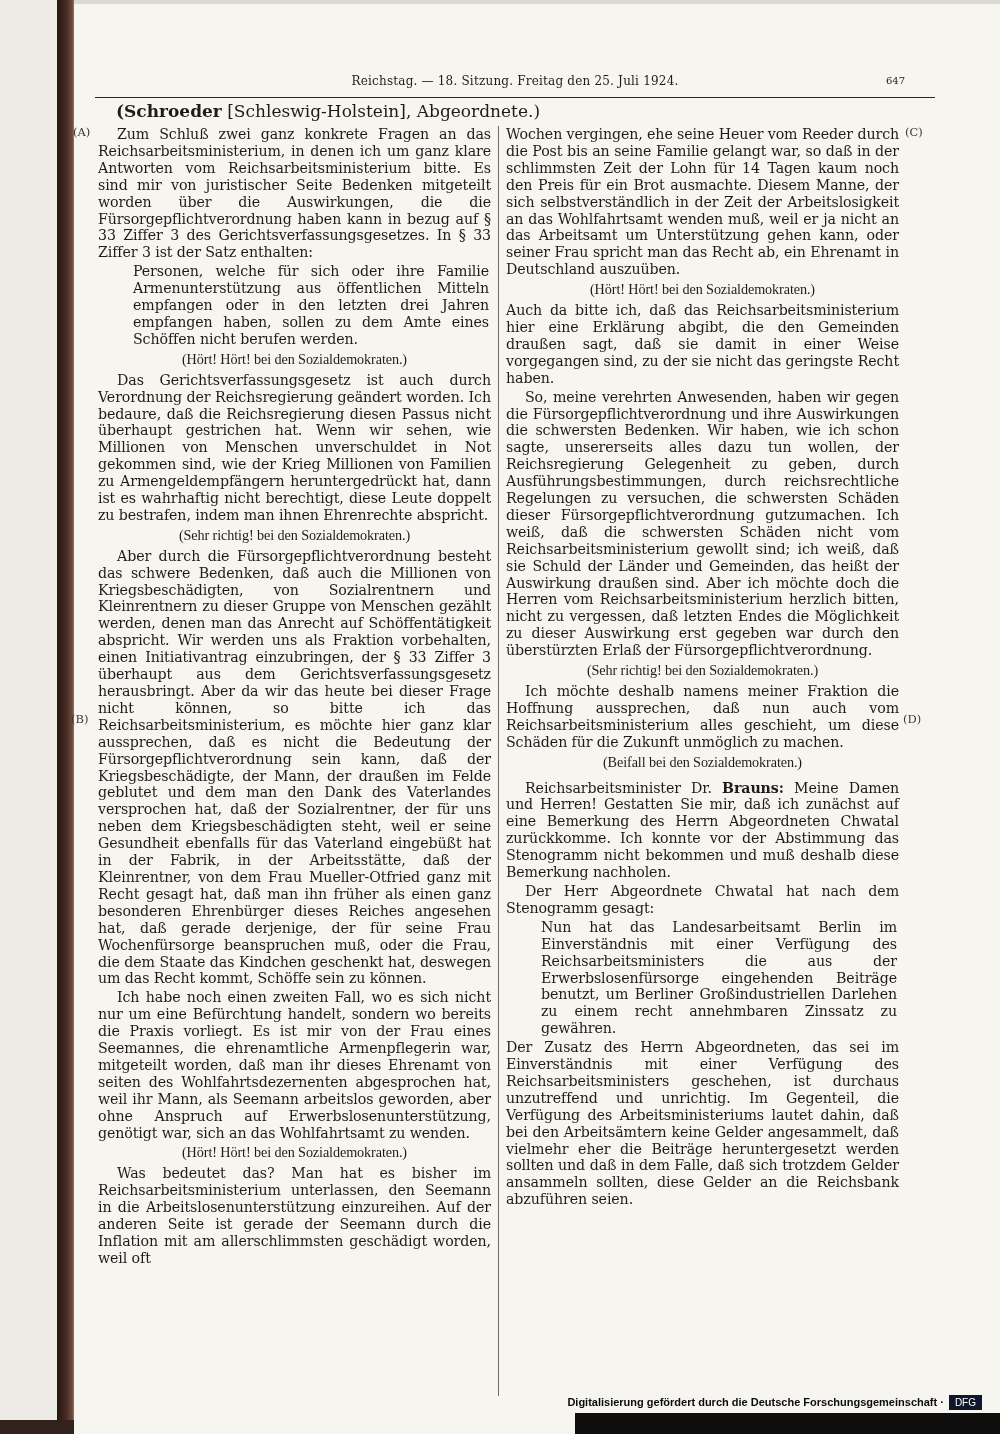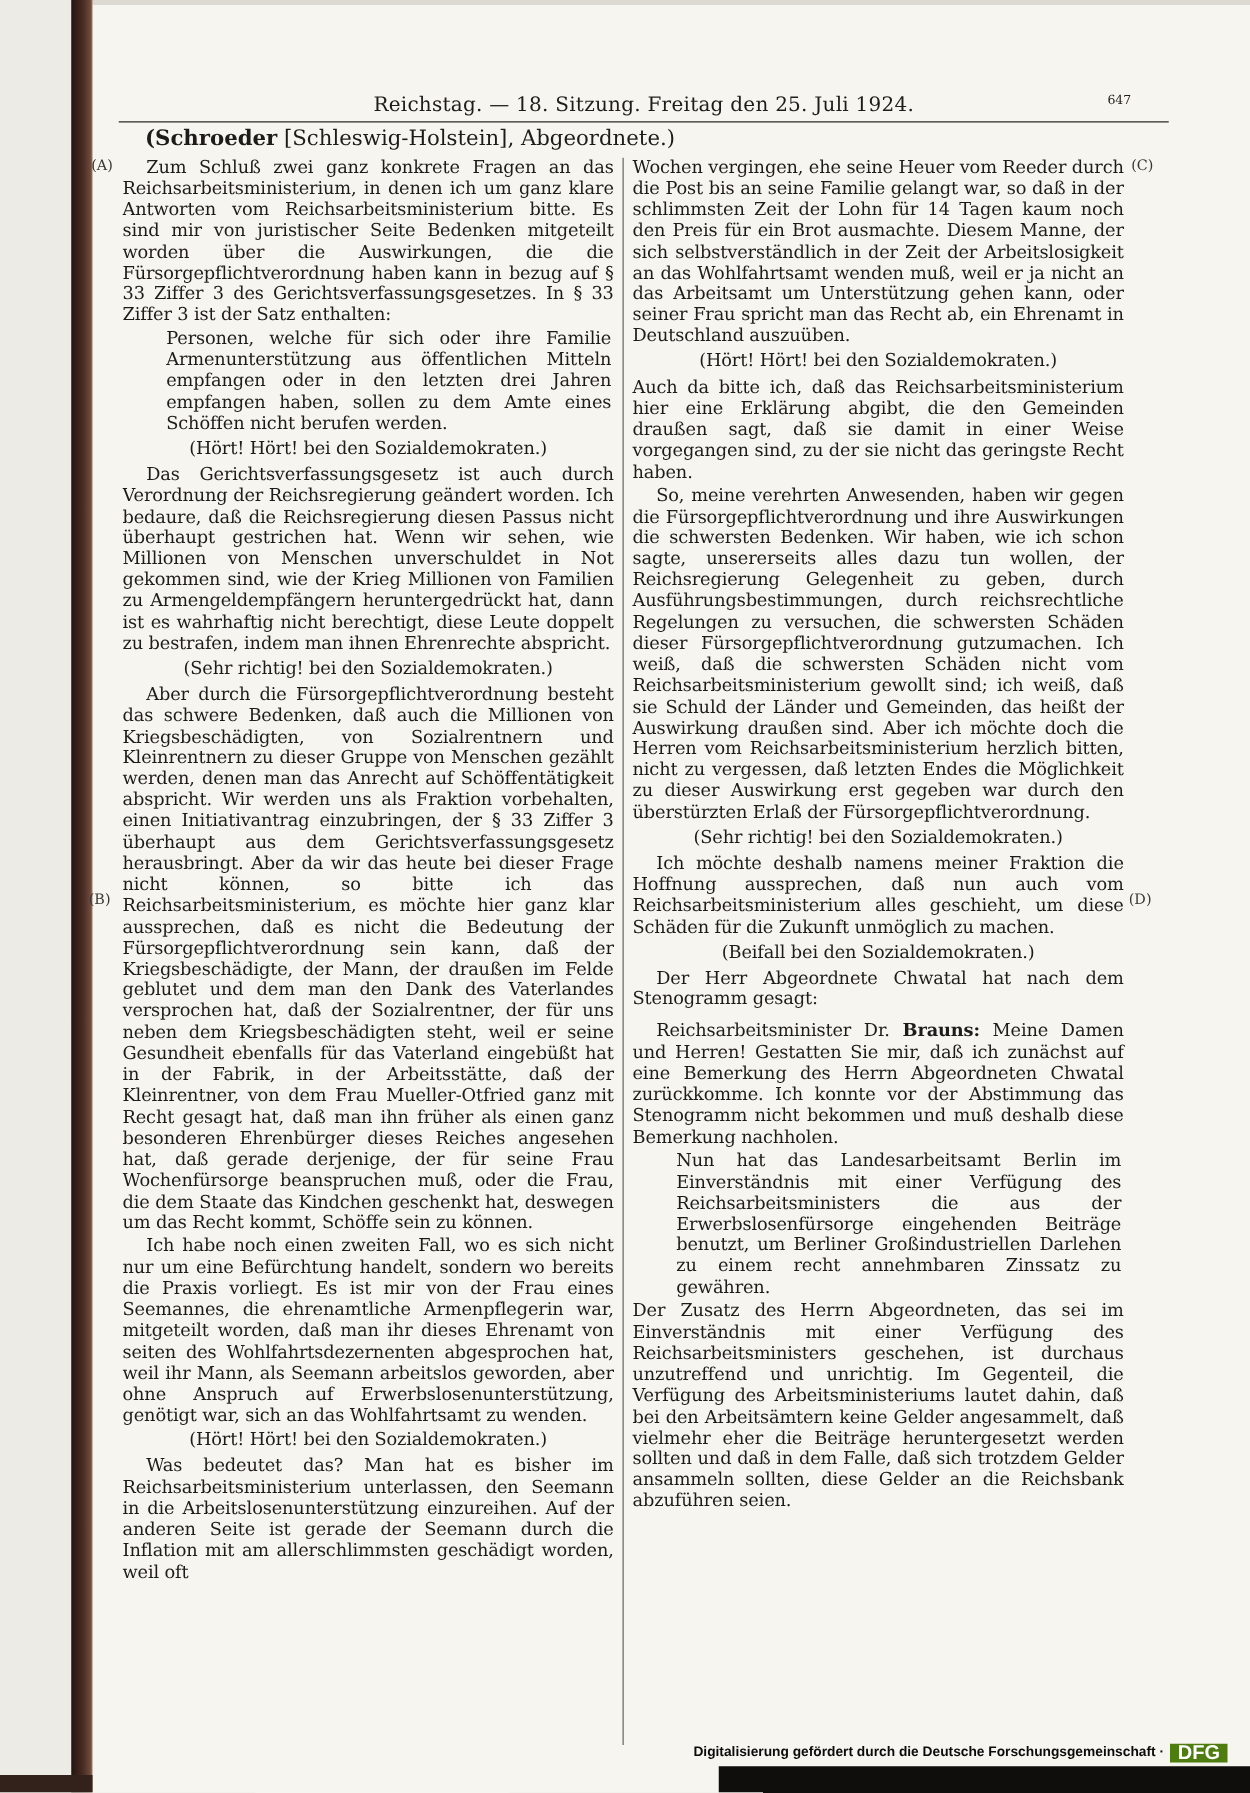--- a/index.html
+++ b/index.html
@@ -18,21 +18,21 @@
   .left-margin-bg { position: absolute; top: 0; left: 0; width: 58px; height: 100%; background: #edebe5; }
   .left-edge-strip {
     position: absolute; top: 0; left: 57px; width: 17px; height: 100%;
     background: linear-gradient(90deg, #241511 0%, #492c23 55%, #6e4a3c 90%, #9c7a66 100%);
   }
   .bottom-band { position: absolute; bottom: 0; left: 575px; width: 425px; height: 21px; background: #0f0e0d; }
   .bottom-left-smudge { position: absolute; bottom: 0; left: 0; width: 74px; height: 14px; background: #33211b; }
 
   
   .page-header { position: absolute; top: 74px; left: 95px; width: 840px; height: 20px; }
-  .header-center { display: block; text-align: center; font-size: 16px; letter-spacing: 0.2px; }
+  .header-center { display: block; text-align: center; font-size: 12px; letter-spacing: 0.2px; }
   .page-number { position: absolute; right: 30px; top: 1px; font-size: 10px; }
   .header-rule { position: absolute; top: 97px; left: 95px; width: 840px; border-top: 1.4px solid #2c2a28; }
   .running-head { position: absolute; top: 101px; left: 100px; font-size: 17px; margin-left: 16px; }
   .running-head .bold { font-weight: bold; }
 
   
   .mark { position: absolute; font-size: 11.5px; color: #3a3835; font-family: "DejaVu Serif", serif; }
   .mark-a { top: 125px; left: 73px; }
   .mark-b { top: 712px; left: 71px; }
   .mark-c { top: 125px; left: 905px; }
@@ -47,33 +47,33 @@
     width: 393px; flex: 0 0 393px;
     font-size: 14.2px; line-height: 16.9px;
     letter-spacing: -0.1px;
     text-align: justify;
   }
   .col-divider { width: 1px; height: 1270px; background: #6d6a66; margin: 0 7px; flex: 0 0 1px; }
 
   .para { margin: 0 0 2px 0; }
   .indent { text-indent: 19px; }
   .quote { margin: 2px 2px 2px 35px; text-align: justify; }
-  .interj { margin: 3px 0 4px 0; text-align: center; text-indent: 0; }
+  .interj { margin: 3px 0 4px 0; text-align: center; text-indent: 0; font-family: Liberation Serif, serif; }
   .speaker { margin-top: 9px; }
   .bold { font-weight: bold; }
 
   
   .footer {
     position: absolute; right: 18px; bottom: 24px; height: 16px;
     display: flex; align-items: center; gap: 5px;
     font-family: "Liberation Sans", sans-serif; font-size: 11px; font-weight: bold; color: #0b0b0b;
   }
   .dfg-logo {
-    background: #4d7c0f; color: #ffffff;
-    font-family: "Liberation Sans", sans-serif; font-size: 16px; font-weight: bold;
+    background: #0f172a; color: #ffffff;
+    font-family: "Liberation Sans", sans-serif; font-size: 10px; font-weight: normal;
     padding: 2px 6px; line-height: 11px;
   }
 </style>
 </head>
 <body>
 
 <div class="scan">
   <div class="top-edge"></div>
   <div class="left-margin-bg"></div>
   <div class="left-edge-strip"></div>
@@ -106,22 +106,22 @@
     </div>
     <div class="col-divider"></div>
     <div class="column">
       <p class="para">Wochen vergingen, ehe seine Heuer vom Reeder durch die Post bis an seine Familie gelangt war, so daß in der schlimmsten Zeit der Lohn für 14 Tagen kaum noch den Preis für ein Brot ausmachte. Diesem Manne, der sich selbstverständlich in der Zeit der Arbeitslosigkeit an das Wohlfahrtsamt wenden muß, weil er ja nicht an das Arbeitsamt um Unterstützung gehen kann, oder seiner Frau spricht man das Recht ab, ein Ehrenamt in Deutschland auszuüben.</p>
       <p class="interj">(Hört! Hört! bei den Sozialdemokraten.)</p>
       <p class="para">Auch da bitte ich, daß das Reichsarbeitsministerium hier eine Erklärung abgibt, die den Gemeinden draußen sagt, daß sie damit in einer Weise vorgegangen sind, zu der sie nicht das geringste Recht haben.</p>
       <p class="para indent">So, meine verehrten Anwesenden, haben wir gegen die Fürsorgepflichtverordnung und ihre Auswirkungen die schwersten Bedenken. Wir haben, wie ich schon sagte, unsererseits alles dazu tun wollen, der Reichsregierung Gelegenheit zu geben, durch Ausführungsbestimmungen, durch reichsrechtliche Regelungen zu versuchen, die schwersten Schäden dieser Fürsorgepflichtverordnung gutzumachen. Ich weiß, daß die schwersten Schäden nicht vom Reichsarbeitsministerium gewollt sind; ich weiß, daß sie Schuld der Länder und Gemeinden, das heißt der Auswirkung draußen sind. Aber ich möchte doch die Herren vom Reichsarbeitsministerium herzlich bitten, nicht zu vergessen, daß letzten Endes die Möglichkeit zu dieser Auswirkung erst gegeben war durch den überstürzten Erlaß der Fürsorgepflichtverordnung.</p>
       <p class="interj">(Sehr richtig! bei den Sozialdemokraten.)</p>
       <p class="para indent">Ich möchte deshalb namens meiner Fraktion die Hoffnung aussprechen, daß nun auch vom Reichsarbeitsministerium alles geschieht, um diese Schäden für die Zukunft unmöglich zu machen.</p>
       <p class="interj">(Beifall bei den Sozialdemokraten.)</p>
+      <p class="para indent speaker"><span>Reichsarbeitsminister Dr. </span><span class="bold">Brauns:</span> <span>Meine Damen und Herren! Gestatten Sie mir, daß ich zunächst auf eine Bemerkung des Herrn Abgeordneten Chwatal zurückkomme. Ich konnte vor der Abstimmung das Stenogramm nicht bekommen und muß deshalb diese Bemerkung nachholen.</span></p>
       <p class="para indent">Der Herr Abgeordnete Chwatal hat nach dem Stenogramm gesagt:</p>
-      <p class="para indent speaker"><span>Reichsarbeitsminister Dr. </span><span class="bold">Brauns:</span> <span>Meine Damen und Herren! Gestatten Sie mir, daß ich zunächst auf eine Bemerkung des Herrn Abgeordneten Chwatal zurückkomme. Ich konnte vor der Abstimmung das Stenogramm nicht bekommen und muß deshalb diese Bemerkung nachholen.</span></p>
       <p class="quote">Nun hat das Landesarbeitsamt Berlin im Einverständnis mit einer Verfügung des Reichsarbeitsministers die aus der Erwerbslosenfürsorge eingehenden Beiträge benutzt, um Berliner Großindustriellen Darlehen zu einem recht annehmbaren Zinssatz zu gewähren.</p>
       <p class="para">Der Zusatz des Herrn Abgeordneten, das sei im Einverständnis mit einer Verfügung des Reichsarbeitsministers geschehen, ist durchaus unzutreffend und unrichtig. Im Gegenteil, die Verfügung des Arbeitsministeriums lautet dahin, daß bei den Arbeitsämtern keine Gelder angesammelt, daß vielmehr eher die Beiträge heruntergesetzt werden sollten und daß in dem Falle, daß sich trotzdem Gelder ansammeln sollten, diese Gelder an die Reichsbank abzuführen seien.</p>
     </div>
   </div>
 
   <div class="footer">
     <span>Digitalisierung gefördert durch die Deutsche Forschungsgemeinschaft ·</span>
     <span class="dfg-logo">DFG</span>
   </div>
 </div>

